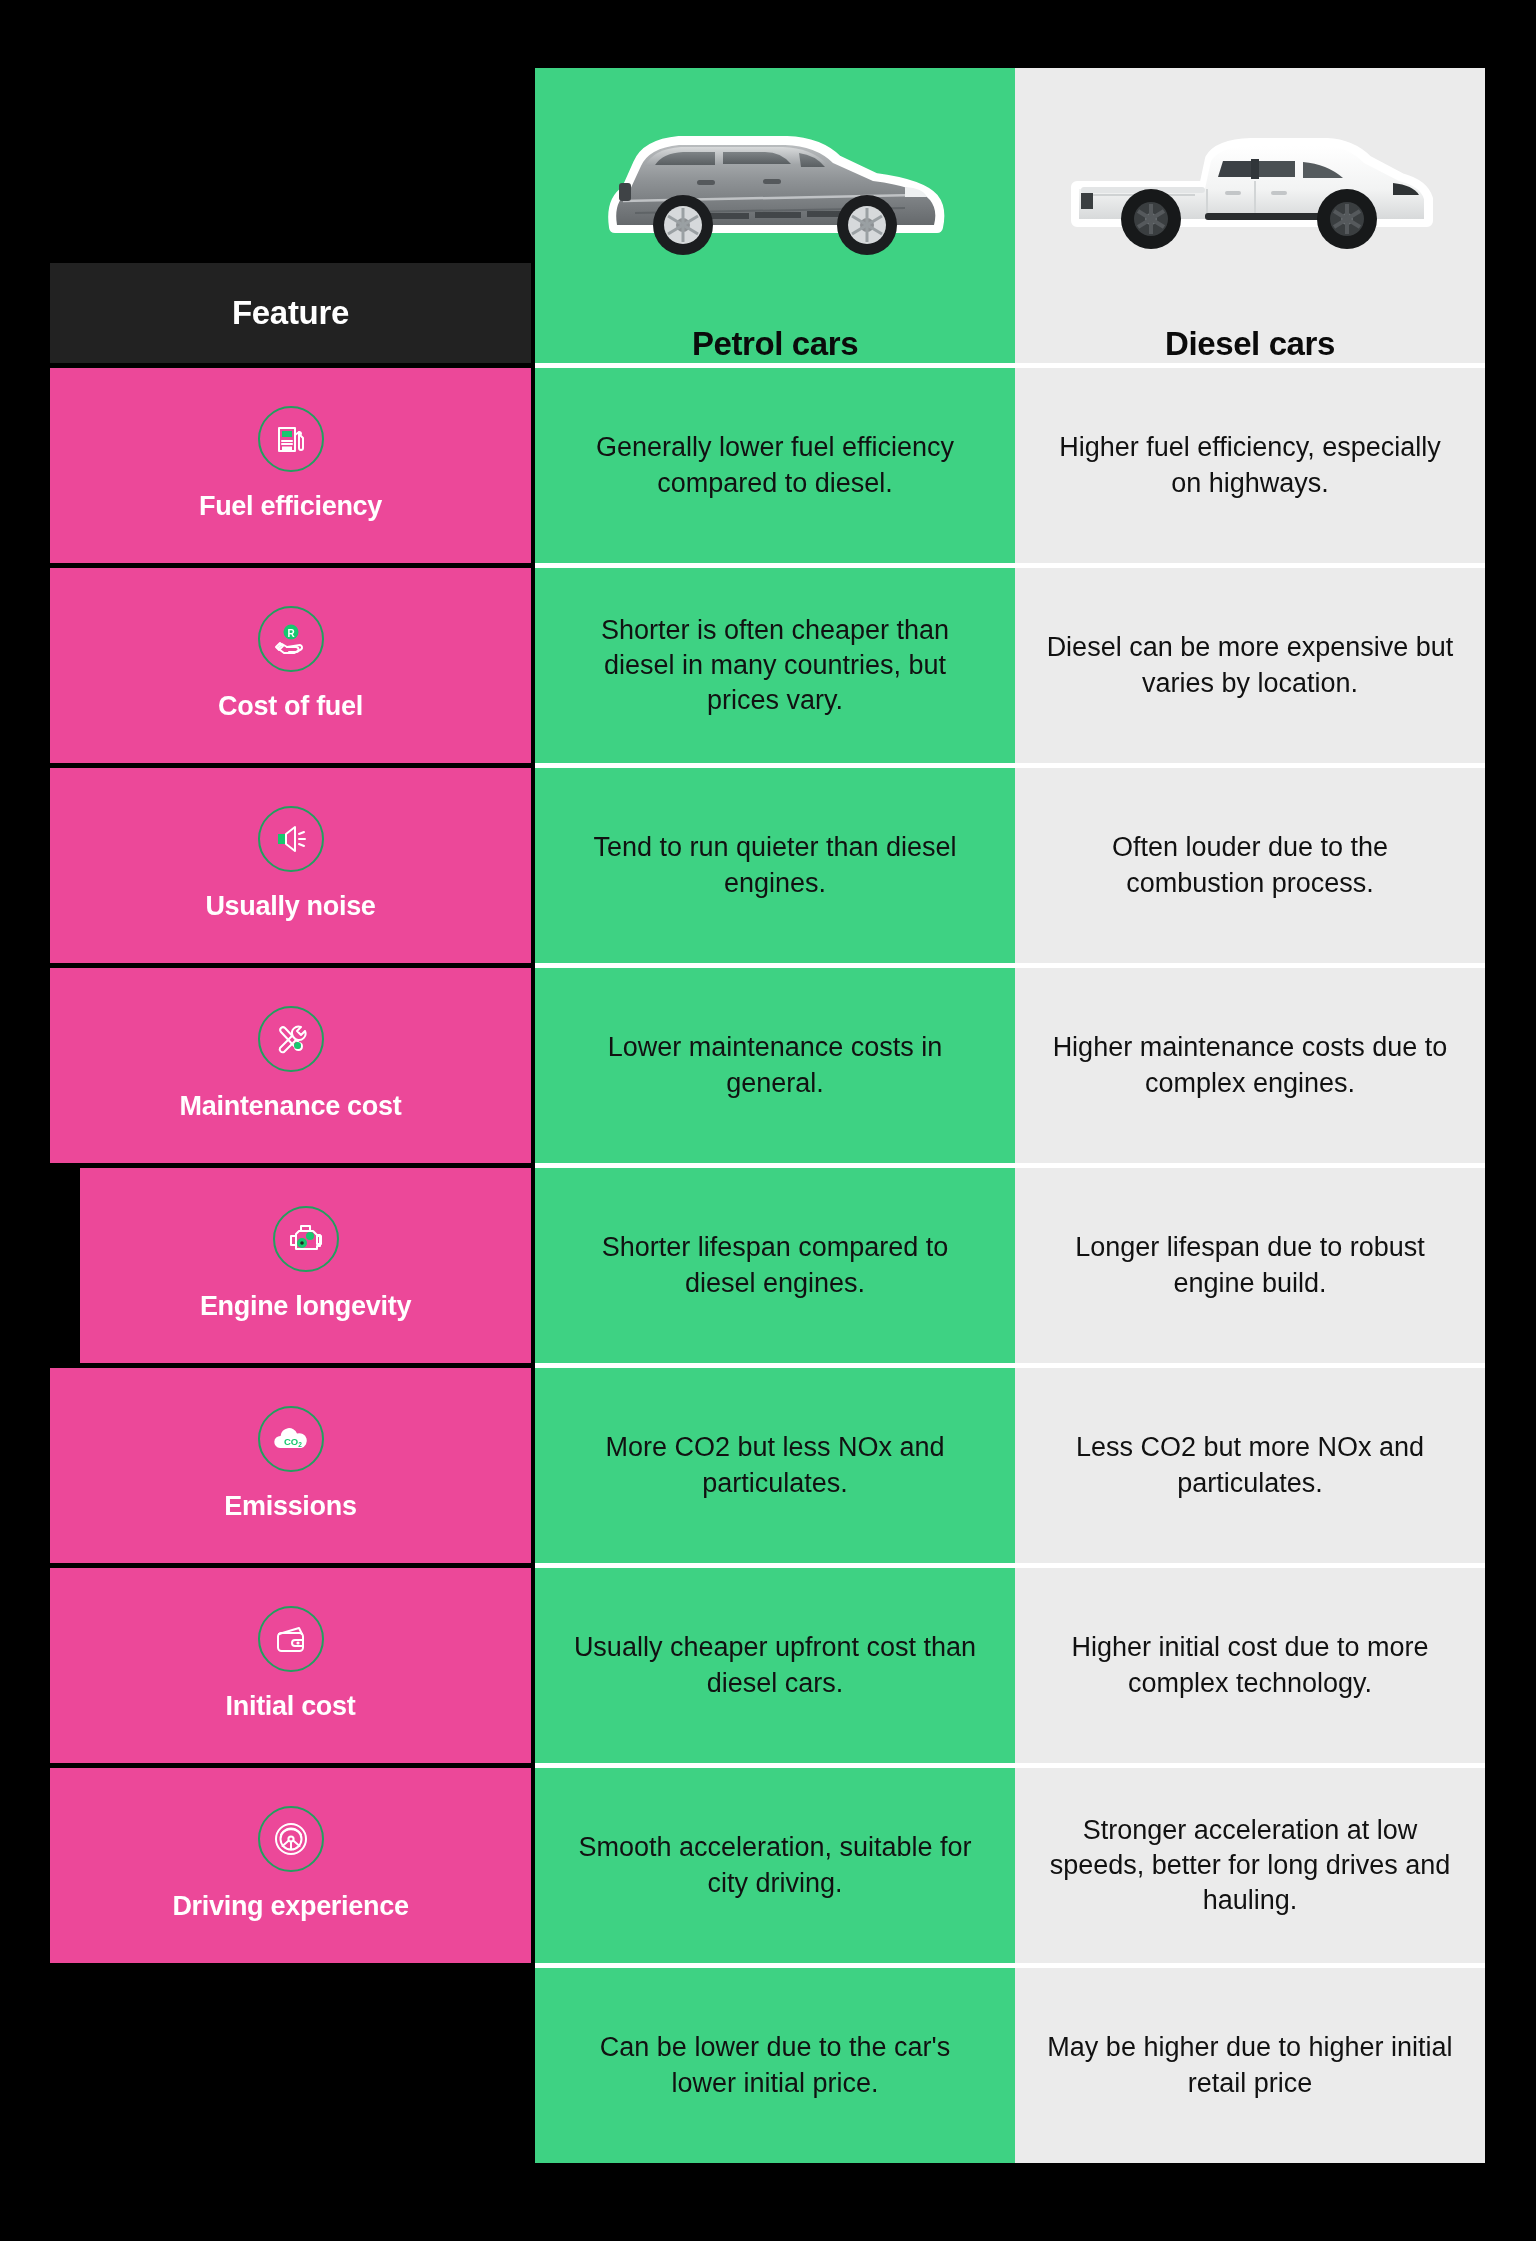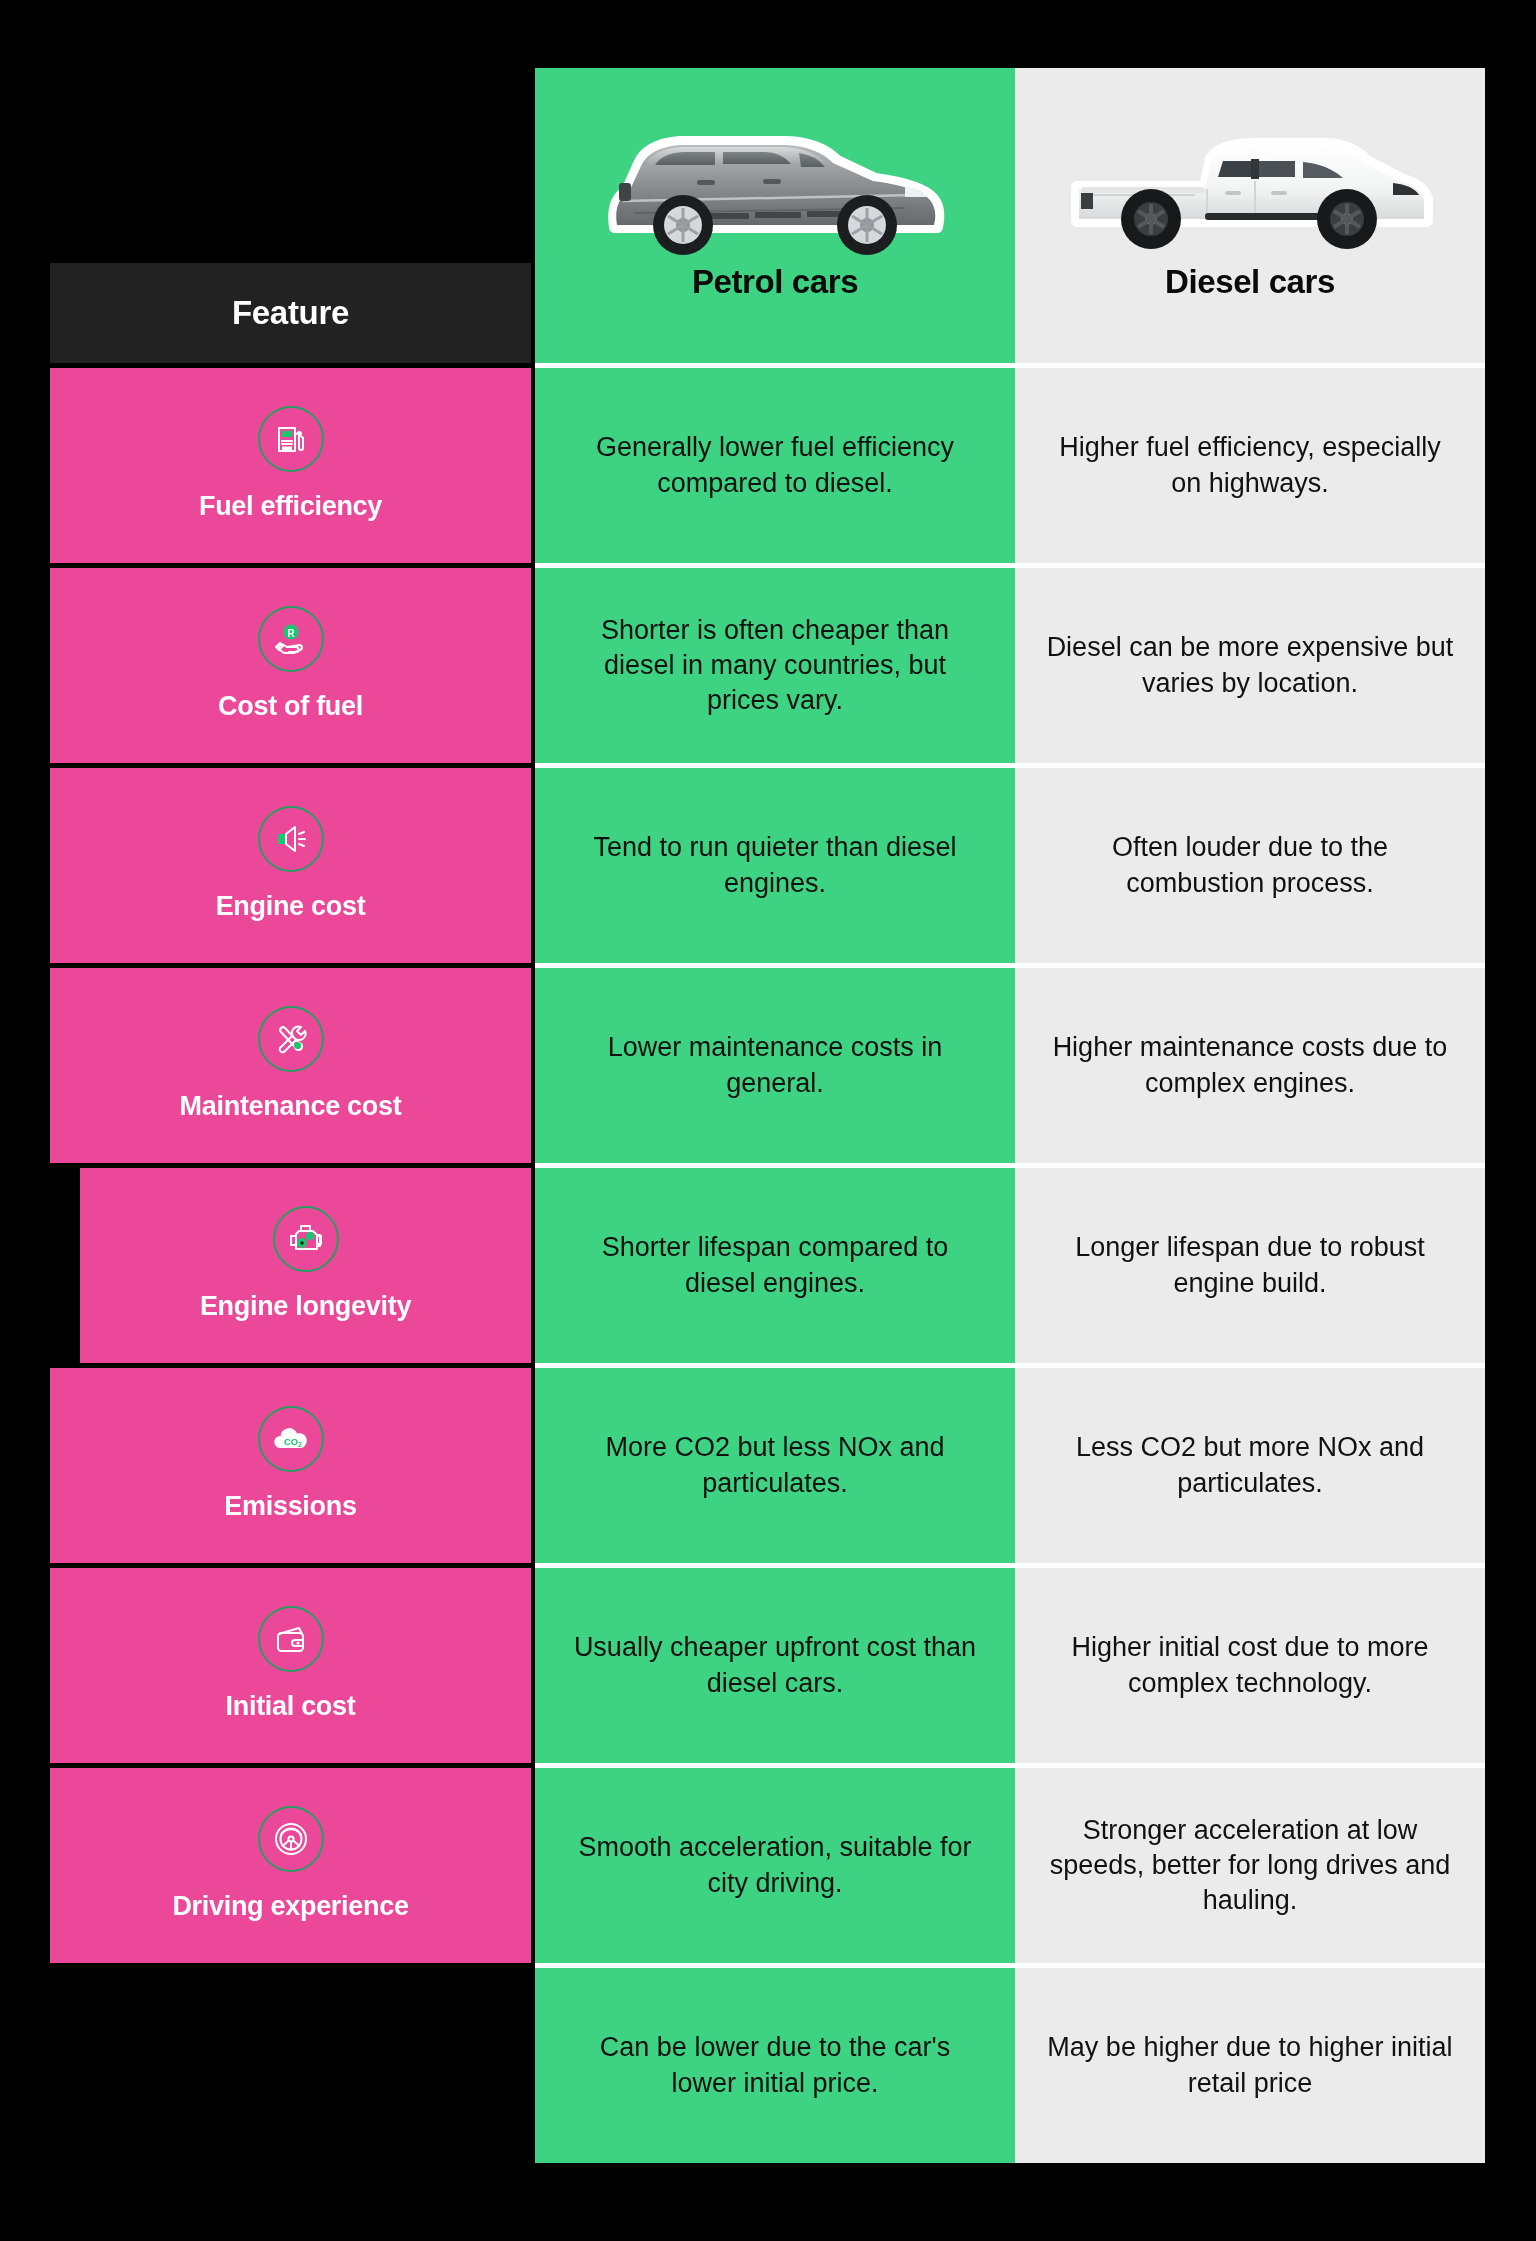--- a/index.html
+++ b/index.html
@@ -13,21 +13,21 @@
   .col-feature{position:absolute;left:46px;top:263px;width:481px;}
   
   .col-petrol{position:absolute;left:531px;top:68px;width:480px;}
   
   .col-diesel{position:absolute;left:1011px;top:68px;width:470px;}
 
   .hdr{box-sizing:border-box;}
   .hdr-feature{height:100px;background:#222222;display:flex;align-items:center;
                justify-content:center;}
   .hdr-img{height:195px;display:flex;align-items:flex-end;justify-content:center;padding-bottom:4px;}
-  .hdr-label{height:100px;display:flex;align-items:flex-start;justify-content:center;}
+  .hdr-label{height:100px;display:flex;align-items:flex-end;justify-content:center;}
   .hdr-petrol{background:#3ed283;}
   .hdr-diesel{background:#ebebeb;}
 
   .hdr-feature-txt{color:#fff;font-size:33px;font-weight:bold;letter-spacing:-0.3px;}
   .hdr-col-txt{color:#0b0b0b;font-size:33px;font-weight:bold;letter-spacing:-0.4px;}
 
   
   .cell{box-sizing:border-box;display:flex;align-items:center;justify-content:center;
         text-align:center;}
   .cell-feature{background:#ec4899;flex-direction:column;justify-content:center;
@@ -92,21 +92,21 @@
         <div class="cell cell-feature" style="height: 195px;">
           <div class="icon-circle">
             <svg width="36" height="34" viewBox="0 0 36 34">
       <rect x="5" y="12" width="8" height="10" fill="#18c76f"></rect>
       <path d="M13 12 L22 5 L22 29 L13 22 Z" stroke="#ffffff" fill="none" stroke-width="2" stroke-linecap="round" stroke-linejoin="round"></path>
       <line x1="26" y1="12" x2="31" y2="10" stroke="#ffffff" fill="none" stroke-width="2" stroke-linecap="round" stroke-linejoin="round"></line>
       <line x1="26" y1="17" x2="32" y2="17" stroke="#ffffff" fill="none" stroke-width="2" stroke-linecap="round" stroke-linejoin="round"></line>
       <line x1="26" y1="22" x2="31" y2="24" stroke="#ffffff" fill="none" stroke-width="2" stroke-linecap="round" stroke-linejoin="round"></line>
             </svg>
           </div>
-          <div class="feature-label">Engine cost</div>
+          <div class="feature-label">Usually noise</div>
         </div>
         <div class="gap"></div>
         <div class="cell cell-feature" style="height: 195px;">
           <div class="icon-circle">
             <svg width="36" height="36" viewBox="0 0 36 36">
       <path d="M8 7 a3 3 0 0 1 4 0 L26 22 a3.5 3.5 0 1 1 -4 4 L8 11 a3 3 0 0 1 0 -4 Z" stroke="#ffffff" fill="none" stroke-width="2" stroke-linecap="round" stroke-linejoin="round"></path>
       <circle cx="24.5" cy="24.5" r="3.5" fill="#18c76f"></circle>
       <path d="M28 6 a6.5 6.5 0 0 0 -8.5 8.5 L7 27 a3 3 0 0 0 4 4 L23.5 18.5 A6.5 6.5 0 0 0 32 10 L28 14 L24 10 Z" stroke="#ffffff" fill="none" stroke-width="2" stroke-linecap="round" stroke-linejoin="round"></path>
             </svg>
           </div>

